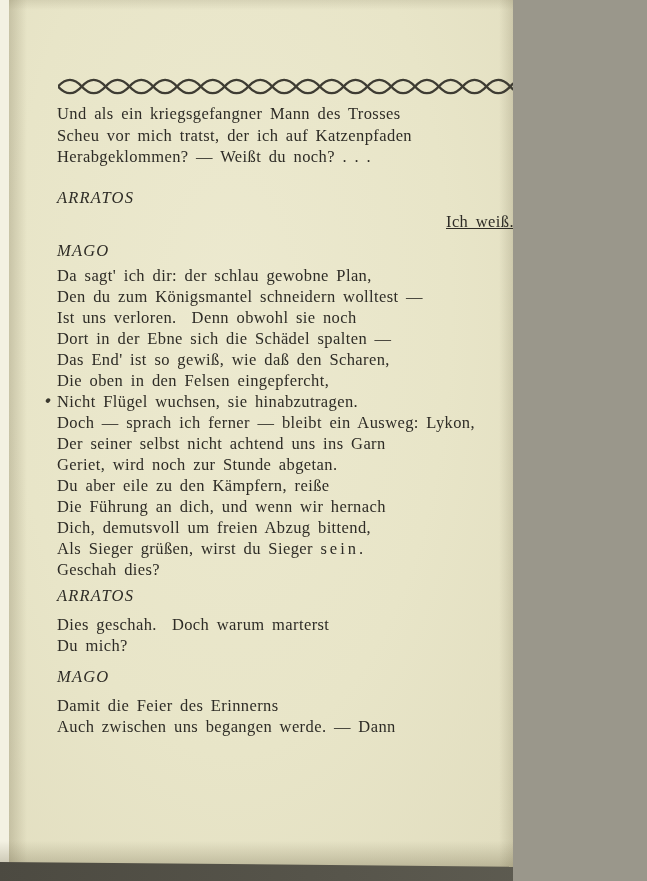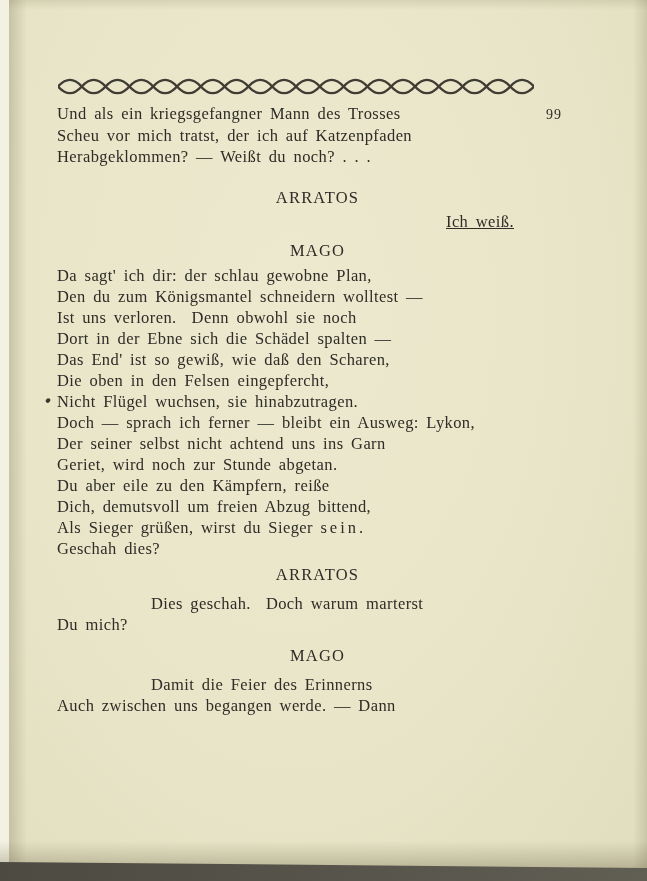--- a/index.html
+++ b/index.html
@@ -1,18 +1,18 @@
 <!DOCTYPE html>
 <html><head>
 <meta charset="utf-8">
 <style>
   html,body{margin:0;padding:0;background:#9a978b;}
   .page{
     position:relative;
-    width:647px;height:881px;
+    width:513px;height:881px;
     background:radial-gradient(ellipse at 45% 35%, #ece9cf 0%, #e8e5c8 55%, #e1ddbf 100%);
     overflow:hidden;
     font-family:"Liberation Serif","DejaVu Serif",serif;
     color:#2e2c26;
   }
   .edge-left-white{position:absolute;left:0;top:0;width:9px;height:100%;background:#f3f1e2;}
   .edge-left-shadow{position:absolute;left:9px;top:0;width:18px;height:100%;
     background:linear-gradient(to right, rgba(118,110,80,0.28), rgba(118,110,80,0));}
   .edge-right-shadow{position:absolute;right:0;top:0;width:14px;height:100%;
     background:linear-gradient(to left, rgba(118,110,80,0.22), rgba(118,110,80,0));}
@@ -25,26 +25,26 @@
     transform:rotate(0.55deg);}
   .text-block{
     position:absolute;left:57px;top:76px;width:521px;
     font-size:16.5px;line-height:21px;
     letter-spacing:0.4px;word-spacing:3px;
   }
   .ornament{display:block;width:476px;height:21px;margin:0 0 6px 1px;}
   .line{white-space:pre-wrap;}
   .first-row{display:flex;justify-content:space-between;align-items:baseline;}
   .pagenum{font-size:14px;padding-right:16px;letter-spacing:1px;}
-  .speaker{text-align:center;white-space:pre-wrap;letter-spacing:1.2px;}
+  .speaker{text-align:left;white-space:pre-wrap;letter-spacing:1.2px;font-style:italic;}
   .m-arr1{margin:20px 0 3px 0;}
   .m-mago1{margin:8px 0 4px 0;}
   .m-arr2{margin:5px 0 8px 0;}
   .m-mago2{margin:10px 0 8px 0;}
-  .indent-mid{margin-left:94px;}
+  .indent-mid{}
   .indent-far{margin-left:389px;text-decoration:underline;}
   .sperr{letter-spacing:3px;margin-top:32px;}
   .ink-speck{position:absolute;left:46px;top:398px;width:4px;height:5px;
     background:#3a382e;border-radius:60% 40% 55% 45%;transform:rotate(40deg);}
 </style>
 </head>
 <body>
 
 <div class="page">
 
@@ -78,20 +78,21 @@
         <div class="line">Den du zum Königsmantel schneidern wolltest —</div>
         <div class="line">Ist uns verloren.  Denn obwohl sie noch</div>
         <div class="line">Dort in der Ebne sich die Schädel spalten —</div>
         <div class="line">Das End' ist so gewiß, wie daß den Scharen,</div>
         <div class="line">Die oben in den Felsen eingepfercht,</div>
         <div class="line">Nicht Flügel wuchsen, sie hinabzutragen.</div>
         <div class="line">Doch — sprach ich ferner — bleibt ein Ausweg: Lykon,</div>
         <div class="line">Der seiner selbst nicht achtend uns ins Garn</div>
         <div class="line">Geriet, wird noch zur Stunde abgetan.</div>
         <div class="line">Du aber eile zu den Kämpfern, reiße</div>
+        <div class="line">Die Führung an dich, und wenn wir hernach</div>
         <div class="line">Dich, demutsvoll um freien Abzug bittend,</div>
       </div>
 
     <div class="line"><span>Als Sieger grüßen, wirst du Sieger </span><span class="sperr">sein</span><span>.</span></div>
     <div class="line">Geschah dies?</div>
 
     <div class="speaker m-arr2">ARRATOS</div>
     <div class="line indent-mid">Dies geschah.  Doch warum marterst</div>
     <div class="line">Du mich?</div>
 

